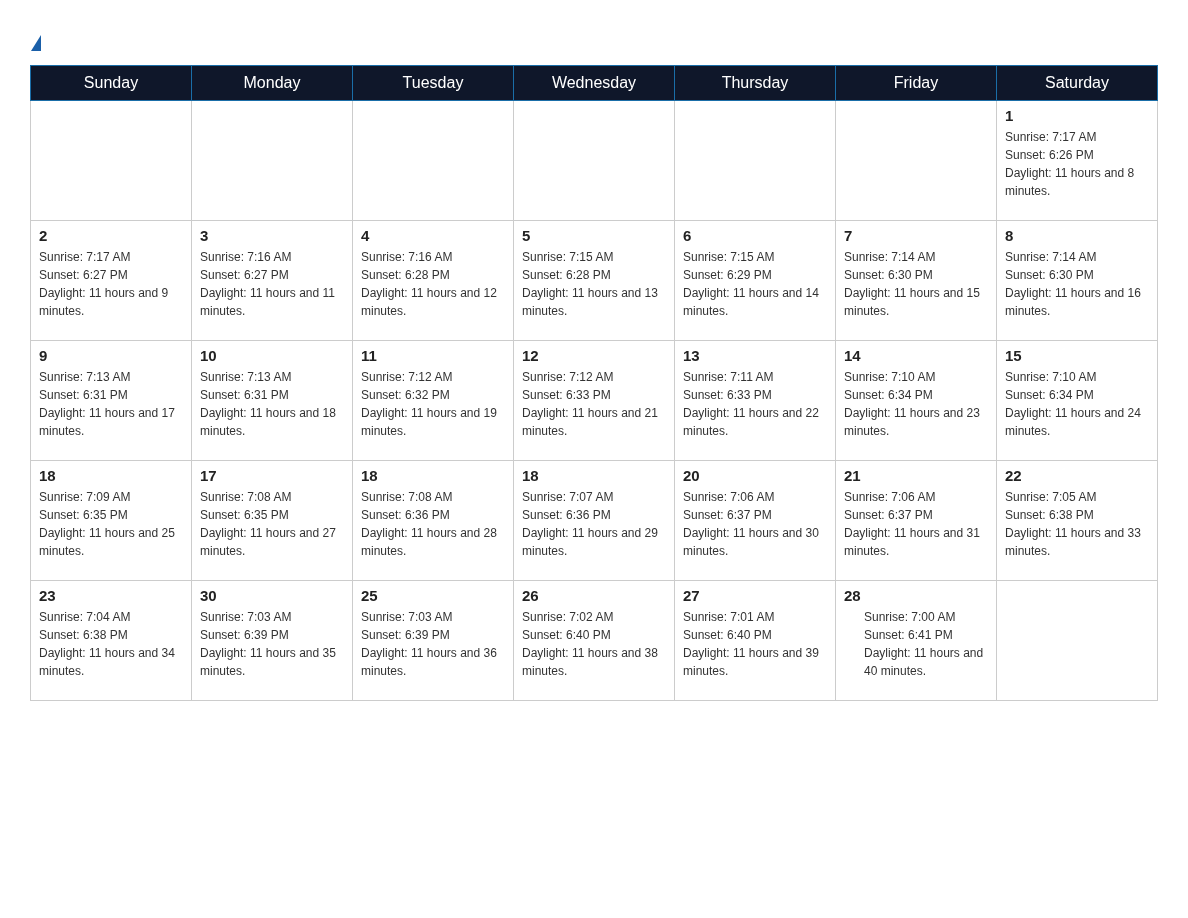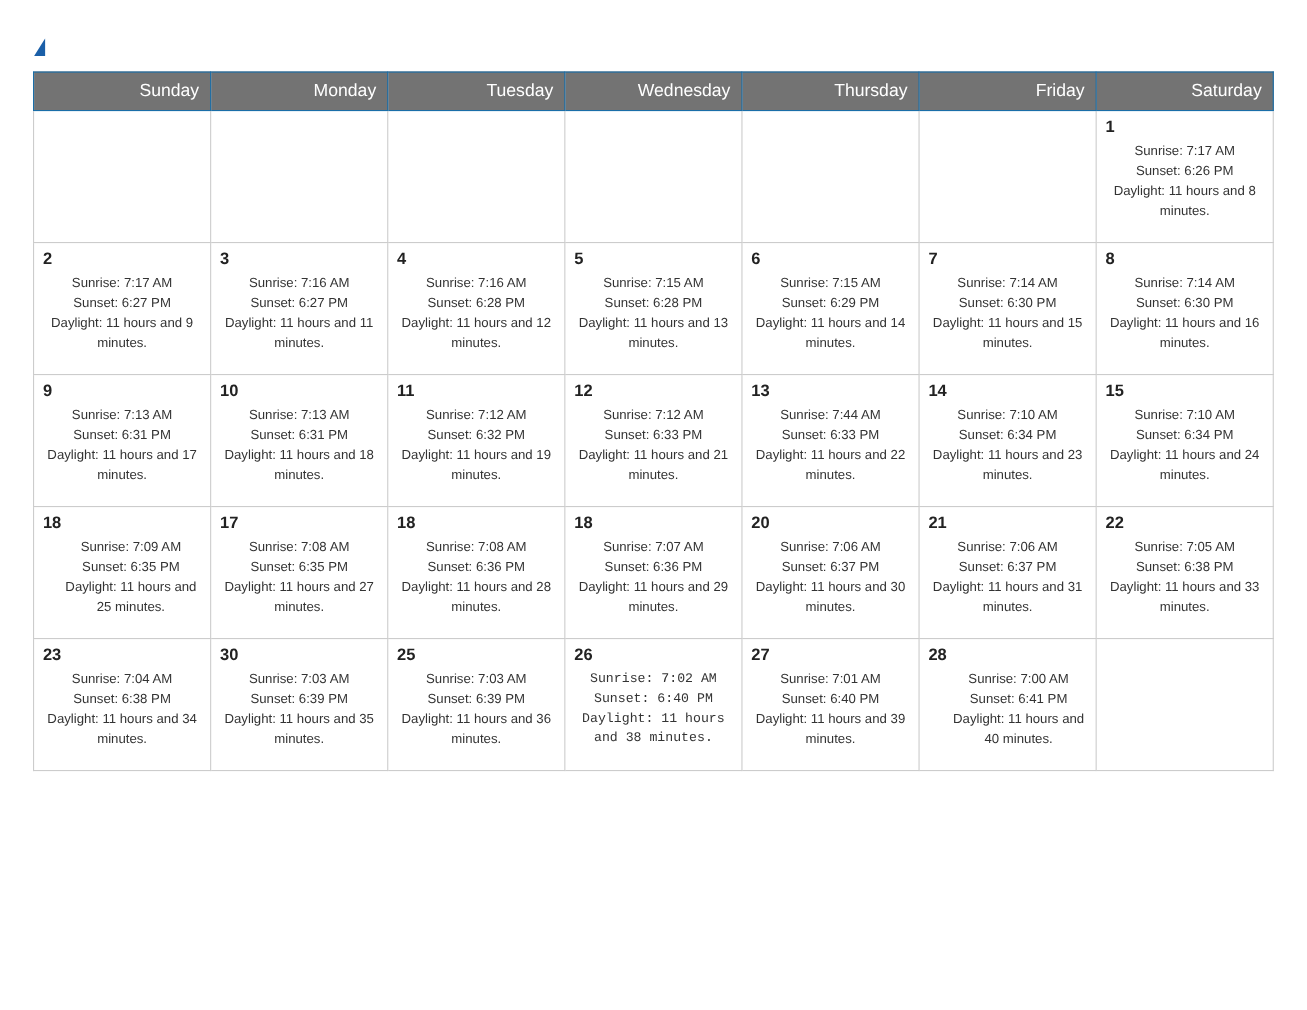--- a/index.html
+++ b/index.html
@@ -44,26 +44,26 @@
       font-size: 20px;
       color: #555;
       margin-top: 4px;
     }
     .calendar {
       width: 100%;
       border-collapse: collapse;
       margin-top: 10px;
     }
     .calendar th {
-      background-color: #737373;
+      background-color: #0f172a;
       color: #fff;
       font-size: 16px;
       font-weight: normal;
       padding: 8px 10px;
-      text-align: right;
+      text-align: center;
       border: 1px solid #1a6ea8;
     }
     .calendar td {
       vertical-align: top;
       border: 1px solid #ccc;
       padding: 6px 8px;
       width: 14.28%;
       min-height: 110px;
       font-size: 12.5px;
       color: #333;
@@ -76,21 +76,20 @@
       font-size: 15px;
       font-weight: bold;
       color: #222;
       margin-bottom: 4px;
       display: block;
     }
     .day-info {
       font-size: 12px;
       color: #333;
       line-height: 1.5;
-      text-align: center;
     }
     .empty-cell {
       background: #f9f9f9;
     }
     .calendar tbody tr td {
       height: 120px;
     }
   </style>
 </head>
 <body>
@@ -203,41 +202,41 @@
 Daylight: 11 hours and 19 minutes.</div>
         </td>
         <td>
           <span class="day-number">12</span>
           <div class="day-info" style="white-space: pre-line;">Sunrise: 7:12 AM
 Sunset: 6:33 PM
 Daylight: 11 hours and 21 minutes.</div>
         </td>
         <td>
           <span class="day-number">13</span>
-          <div class="day-info" style="white-space: pre-line;">Sunrise: 7:44 AM
+          <div class="day-info" style="white-space: pre-line;">Sunrise: 7:11 AM
 Sunset: 6:33 PM
 Daylight: 11 hours and 22 minutes.</div>
         </td>
         <td>
           <span class="day-number">14</span>
           <div class="day-info" style="white-space: pre-line;">Sunrise: 7:10 AM
 Sunset: 6:34 PM
 Daylight: 11 hours and 23 minutes.</div>
         </td>
         <td>
           <span class="day-number">15</span>
           <div class="day-info" style="white-space: pre-line;">Sunrise: 7:10 AM
 Sunset: 6:34 PM
 Daylight: 11 hours and 24 minutes.</div>
         </td>
       </tr>
       <tr>
         <td>
           <span class="day-number">18</span>
-          <div class="day-info" style="white-space: pre-line; margin-left: 16px;">Sunrise: 7:09 AM
+          <div class="day-info" style="white-space: pre-line;">Sunrise: 7:09 AM
 Sunset: 6:35 PM
 Daylight: 11 hours and 25 minutes.</div>
         </td>
         <td>
           <span class="day-number">17</span>
           <div class="day-info" style="white-space: pre-line;">Sunrise: 7:08 AM
 Sunset: 6:35 PM
 Daylight: 11 hours and 27 minutes.</div>
         </td>
         <td>
@@ -285,21 +284,21 @@
 Daylight: 11 hours and 35 minutes.</div>
         </td>
         <td>
           <span class="day-number">25</span>
           <div class="day-info" style="white-space: pre-line;">Sunrise: 7:03 AM
 Sunset: 6:39 PM
 Daylight: 11 hours and 36 minutes.</div>
         </td>
         <td>
           <span class="day-number">26</span>
-          <div class="day-info" style="white-space: pre-line; font-family: Liberation Mono, monospace;">Sunrise: 7:02 AM
+          <div class="day-info" style="white-space: pre-line;">Sunrise: 7:02 AM
 Sunset: 6:40 PM
 Daylight: 11 hours and 38 minutes.</div>
         </td>
         <td>
           <span class="day-number">27</span>
           <div class="day-info" style="white-space: pre-line;">Sunrise: 7:01 AM
 Sunset: 6:40 PM
 Daylight: 11 hours and 39 minutes.</div>
         </td>
         <td>

